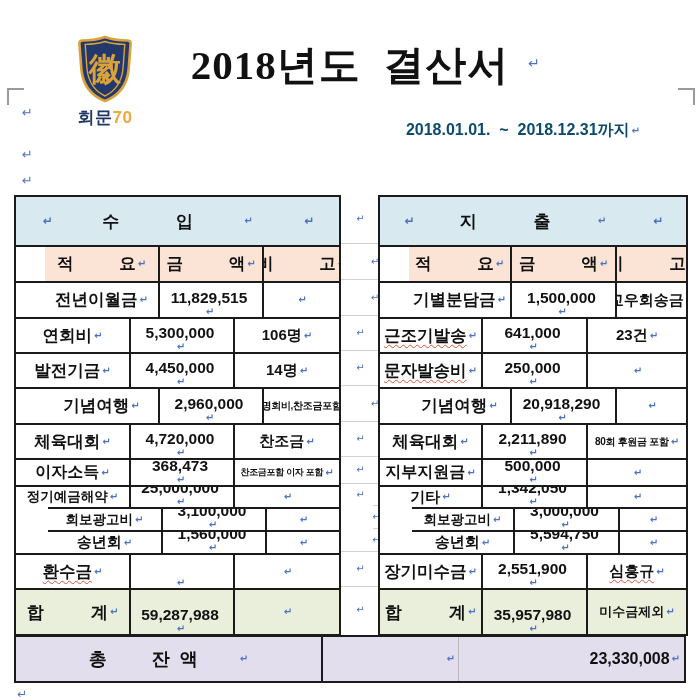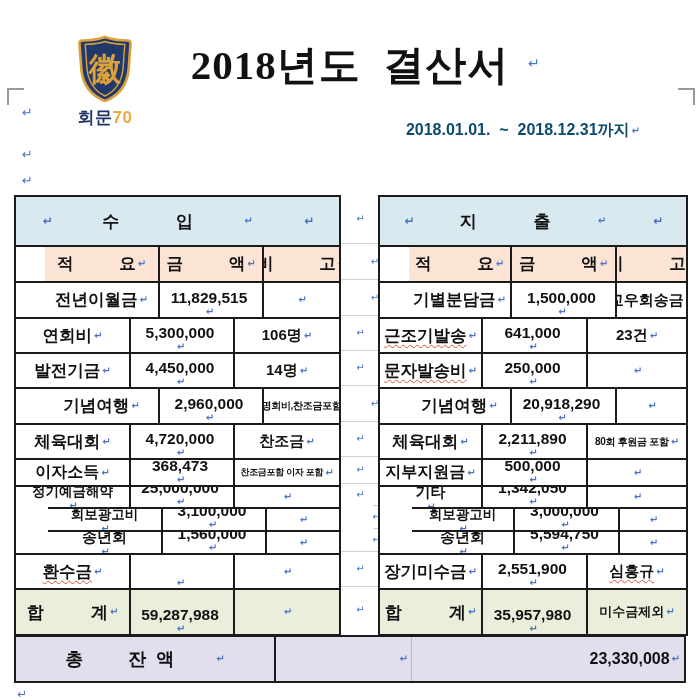--- a/index.html
+++ b/index.html
@@ -34,40 +34,40 @@
   .cell{border-left:2px solid #1b1b1b;display:flex;align-items:center;justify-content:center;
         overflow:hidden;white-space:pre;box-sizing:border-box;}
   .cell:first-child{border-left:none;}
   .tbl.left .c1{width:113px;} .tbl.left .c2{width:104px;} .tbl.left .c3{flex:1;}
   .tbl.right .c1{width:101px;} .tbl.right .c2{width:105px;} .tbl.right .c3{flex:1;}
   .h48{height:48px;} .h36{height:36px;padding-left:29px;} .h35{height:35px;} .h27{height:27px;}
   .h22{height:22px;} .h23{height:23px;margin-left:32px;} .h46{height:46px;}
   .thead{background:#d8e9f0;font-size:17px;justify-content:space-around;flex:1;border-left:none;}
   .colhead .cell{background:#fbe4d5;font-size:16.5px;}
   .trow{font-size:16.5px;}
-  .trow.h22 .name, .trow.h23 .name{font-size:13.5px;flex-direction:column;}
+  .trow.h22 .name, .trow.h23 .name{font-size:13.5px;}
   .trow.h27 .name{font-size:16px;}
   .amt{justify-content:flex-end;padding-right:4px;font-size:15.5px;flex-direction:column;}
   .note{font-size:15px;}
   .n10{font-size:10px;letter-spacing:-0.3px;}
   .n9{font-size:9px;letter-spacing:-0.3px;}
   .n13{font-size:13px;}
   .sum .cell{background:#e9efdb;}
   .sum .name{font-size:17px;}
   .sp{text-decoration:underline;text-decoration-style:wavy;text-decoration-color:#dd4f3c;
       text-decoration-thickness:1px;text-underline-offset:3px;}
   
   .gap{width:37px;display:flex;flex-direction:column;}
   .gseg{display:flex;align-items:center;justify-content:center;border-top:1px solid #d2d2d2;box-sizing:border-box;}
   .gseg:first-child{border-top:none;}
   
   #band{position:absolute;left:14px;top:635px;width:672px;height:48px;background:#e3deed;
         border:2px solid #1b1b1b;box-sizing:border-box;display:flex;font-weight:700;}
   #band .bcell{display:flex;align-items:center;box-sizing:border-box;white-space:pre;}
-  #band .b1{width:260px;justify-content:center;border-right:2px solid #1b1b1b;font-size:18px;gap:40px;}
+  #band .b1{width:307px;justify-content:center;border-right:2px solid #1b1b1b;font-size:18px;gap:40px;}
   #band .b2{width:136px;justify-content:flex-end;border-right:1px solid #b9b9b9;padding-right:3px;}
   #band .b3{flex:1;justify-content:flex-end;font-size:16px;padding-right:4px;}
 </style>
 </head>
 <body>
 
 <div id="page">
 
   <div class="corner tl"></div>
   <div class="corner tr"></div>

